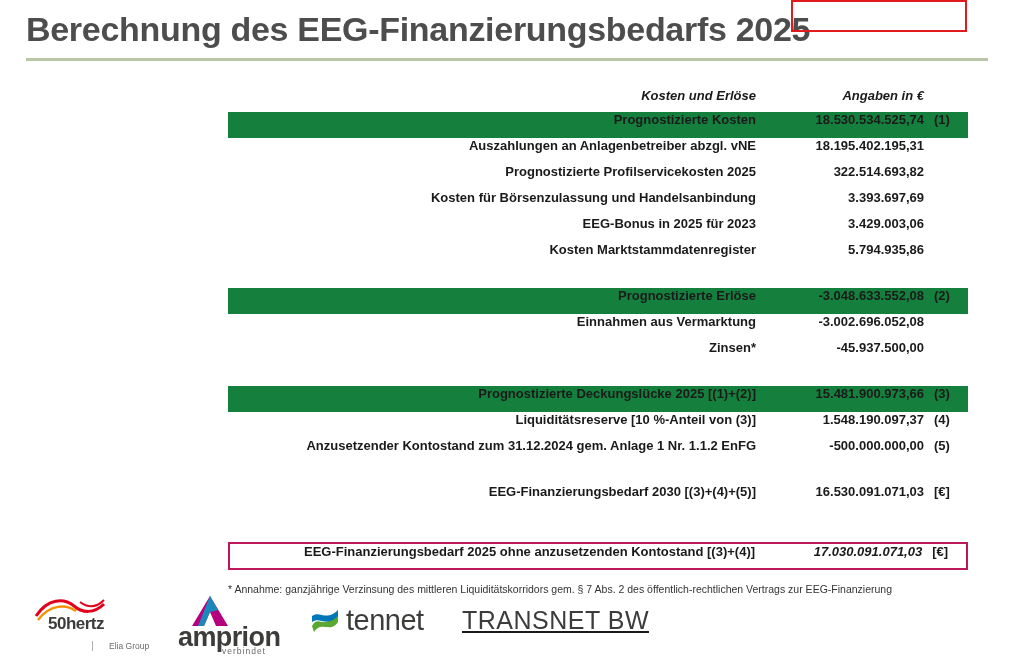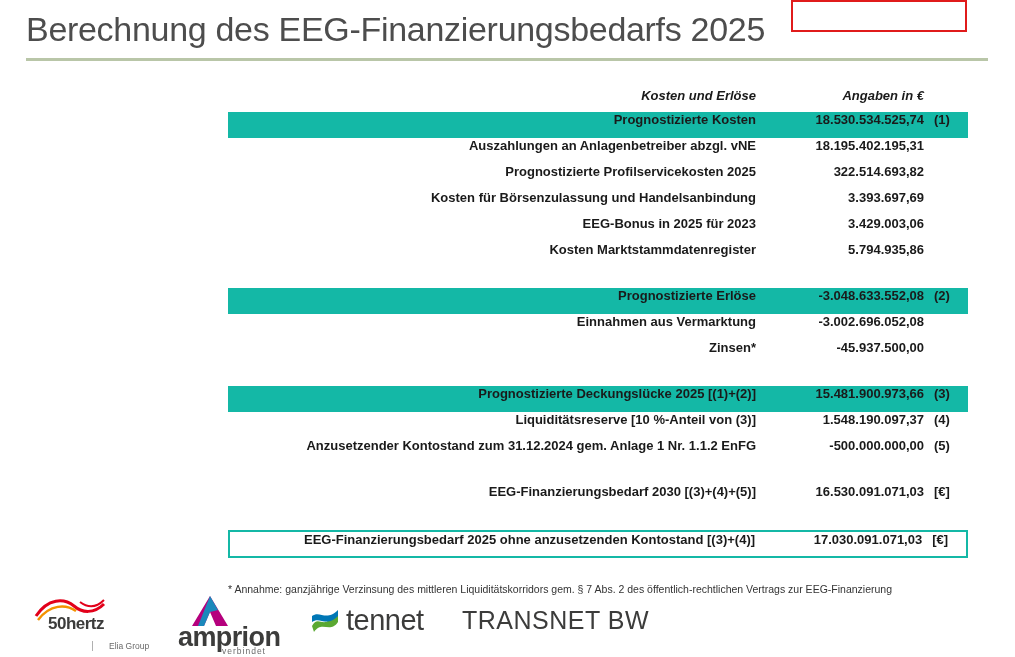--- a/index.html
+++ b/index.html
@@ -18,21 +18,21 @@
   .slide {
     position: relative;
     width: 1015px;
     height: 657px;
   }
   .title {
     position: absolute;
     left: 26px;
     top: 10px;
     font-size: 34px;
-    font-weight: normal;
+    font-weight: bold;
     color: #4d4d4d;
     letter-spacing: -0.3px;
     white-space: nowrap;
   }
   .title-rule {
     position: absolute;
     left: 26px;
     top: 58px;
     width: 962px;
     height: 3px;
@@ -76,34 +76,35 @@
   }
   .cell-note {
     width: 40px;
     text-align: left;
     padding-left: 6px;
     box-sizing: border-box;
     font-weight: bold;
     white-space: nowrap;
   }
   .row.shaded {
-    background: #14b8a6;
+    background: #15803d;
   }
   .row.shaded .cell-label,
   .row.shaded .cell-value {
     color: #1a1a1a;
   }
   .row.highlight {
-    border: 2px solid #14b8a6;
+    border: 2px solid #be185d;
     height: 28px;
     box-sizing: border-box;
-    margin-top: 0;
+    margin-top: 12px;
   }
   .row.highlight .cell-value {
     position: relative;
+    font-style: italic;
   }
   .value-box {
     position: absolute;
     left: 791px;
     top: 0;
     width: 176px;
     height: 32px;
     border: 2px solid #e01b1b;
     box-sizing: border-box;
     pointer-events: none;
@@ -210,20 +211,21 @@
     font-weight: normal;
     color: #3c3c3b;
     letter-spacing: -0.5px;
   }
   .logo-transnet {
     position: absolute;
     left: 462px;
     top: 14px;
     width: 200px;
     height: 40px;
+    text-decoration: underline;
   }
   .logo-transnet .word {
     font-size: 25px;
     color: #3c3c3b;
     letter-spacing: 0.5px;
   }
 </style>
 </head>
 <body>
 

